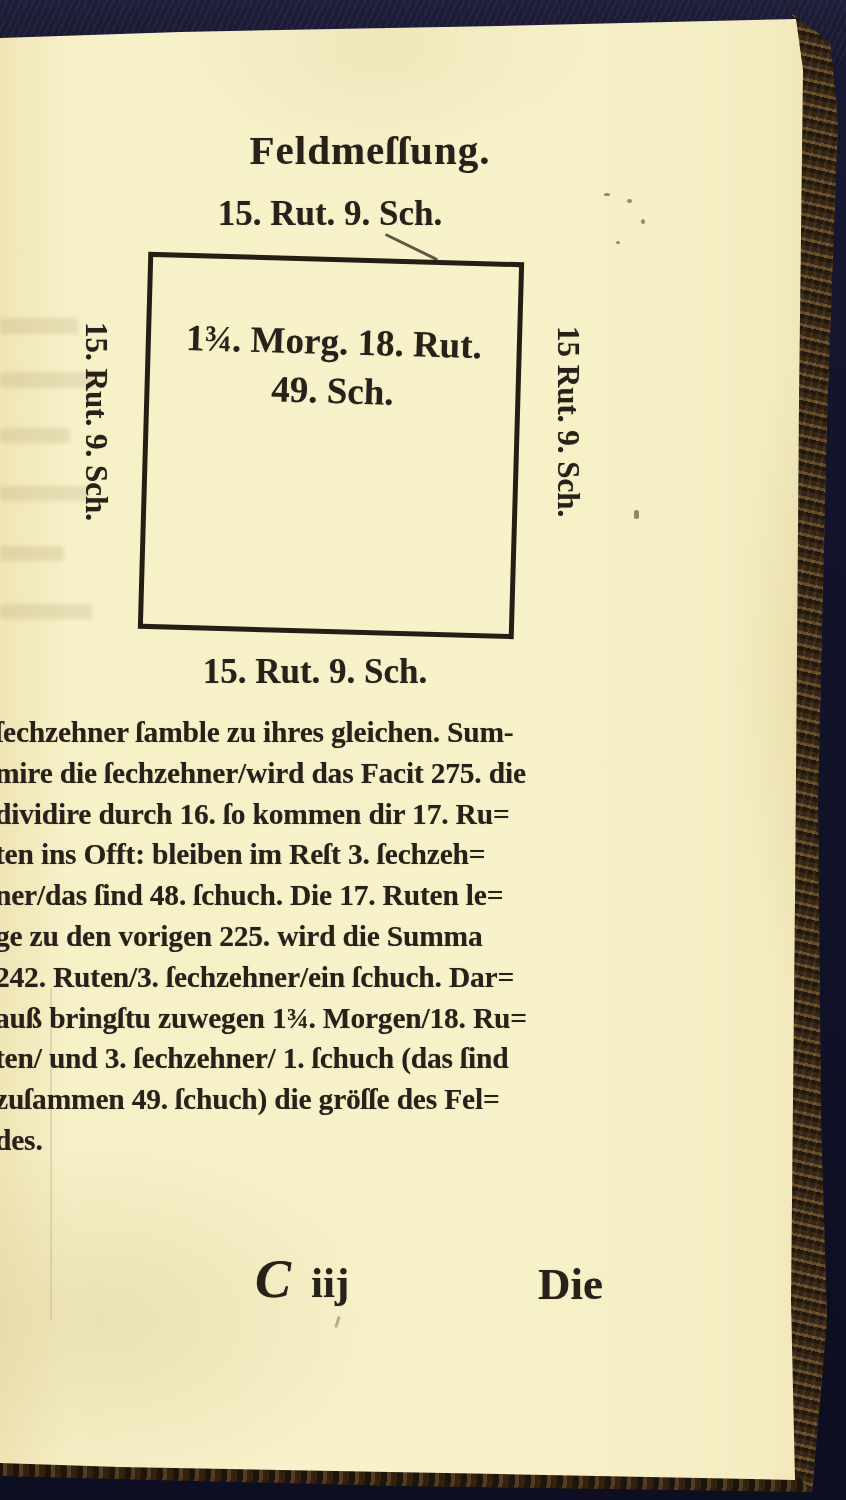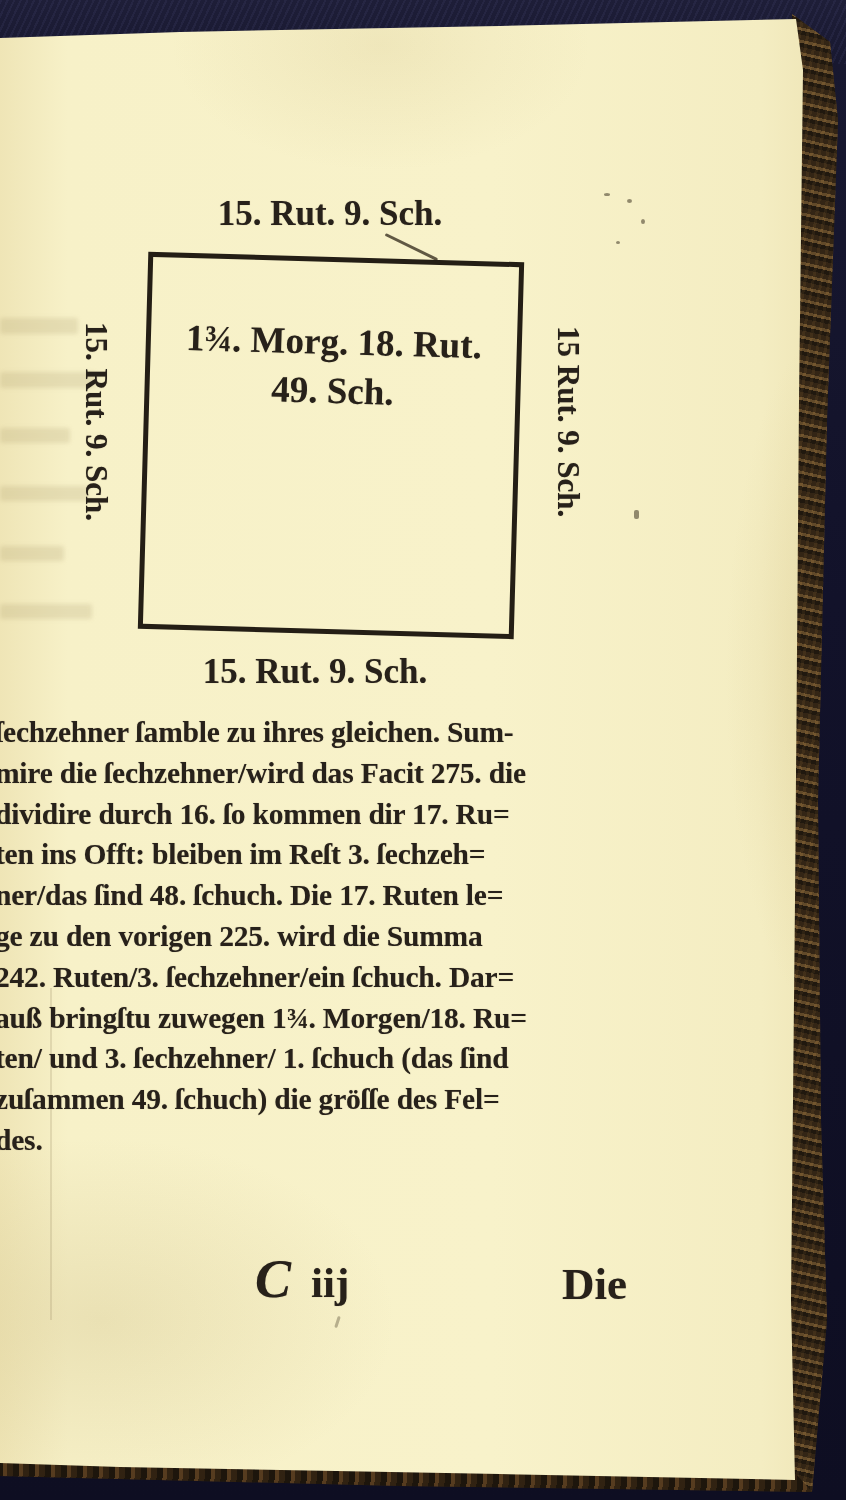--- a/index.html
+++ b/index.html
@@ -50,21 +50,21 @@
   .inner2{margin-top:6px;font-size:37px;}
   .side-label{position:absolute;white-space:nowrap;font-size:31px;transform-origin:0 0;transform:rotate(90deg);}
   .side-label.left{left:114px;top:322px;}
   .side-label.right{left:586px;top:326px;}
   .bottom-label{position:absolute;left:135px;top:652px;width:360px;text-align:center;font-size:35px;white-space:nowrap;}
   .body{position:absolute;left:-5px;top:712px;width:648px;font-size:29.5px;line-height:40.8px;letter-spacing:-.2px;}
   .bl{white-space:nowrap;}
   .sig{position:absolute;left:255px;top:1252px;display:flex;align-items:flex-end;gap:20px;}
   .sig-c{font-size:54px;font-style:italic;line-height:1;}
   .sig-n{font-size:43px;line-height:1.1;font-family:Liberation Serif, serif;}
-  .catchword{position:absolute;left:562px;top:1258px;font-size:45px;}
+  .catchword{position:absolute;left:538px;top:1258px;font-size:45px;}
   .flourish{position:absolute;left:386px;top:233px;width:58px;height:3px;background:rgba(45,36,22,.75);transform:rotate(26deg);transform-origin:0 0;border-radius:2px;}
   .ghost{position:absolute;background:rgba(140,124,76,.17);filter:blur(2px);border-radius:3px;}
   .crease{position:absolute;left:50px;top:988px;width:2px;height:332px;background:rgba(120,100,60,.16);}
   .speck{position:absolute;background:rgba(62,52,34,.55);border-radius:50%;}
 </style>
 </head>
 <body>
 
 <div class="stage">
   <div class="weave"></div>
@@ -76,20 +76,21 @@
   <div class="content">
 
     <div class="ghost" style="left:0;top:318px;width:78px;height:16px;"></div>
     <div class="ghost" style="left:0;top:372px;width:96px;height:16px;"></div>
     <div class="ghost" style="left:0;top:428px;width:70px;height:15px;"></div>
     <div class="ghost" style="left:0;top:486px;width:88px;height:15px;"></div>
     <div class="ghost" style="left:0;top:546px;width:64px;height:15px;"></div>
     <div class="ghost" style="left:0;top:604px;width:92px;height:15px;"></div>
     <div class="crease"></div>
 
+    <div class="header ink">Feldmeſſung.</div>
     <div class="top-label ink">15. Rut. 9. Sch.</div>
 
     <div class="flourish"></div>
 
     <div class="square">
       <div class="inner1 ink">1¾. Morg. 18. Rut.</div>
       <div class="inner2 ink">49. Sch.</div>
     </div>
 
     <div class="side-label left ink">15. Rut. 9. Sch.</div>

